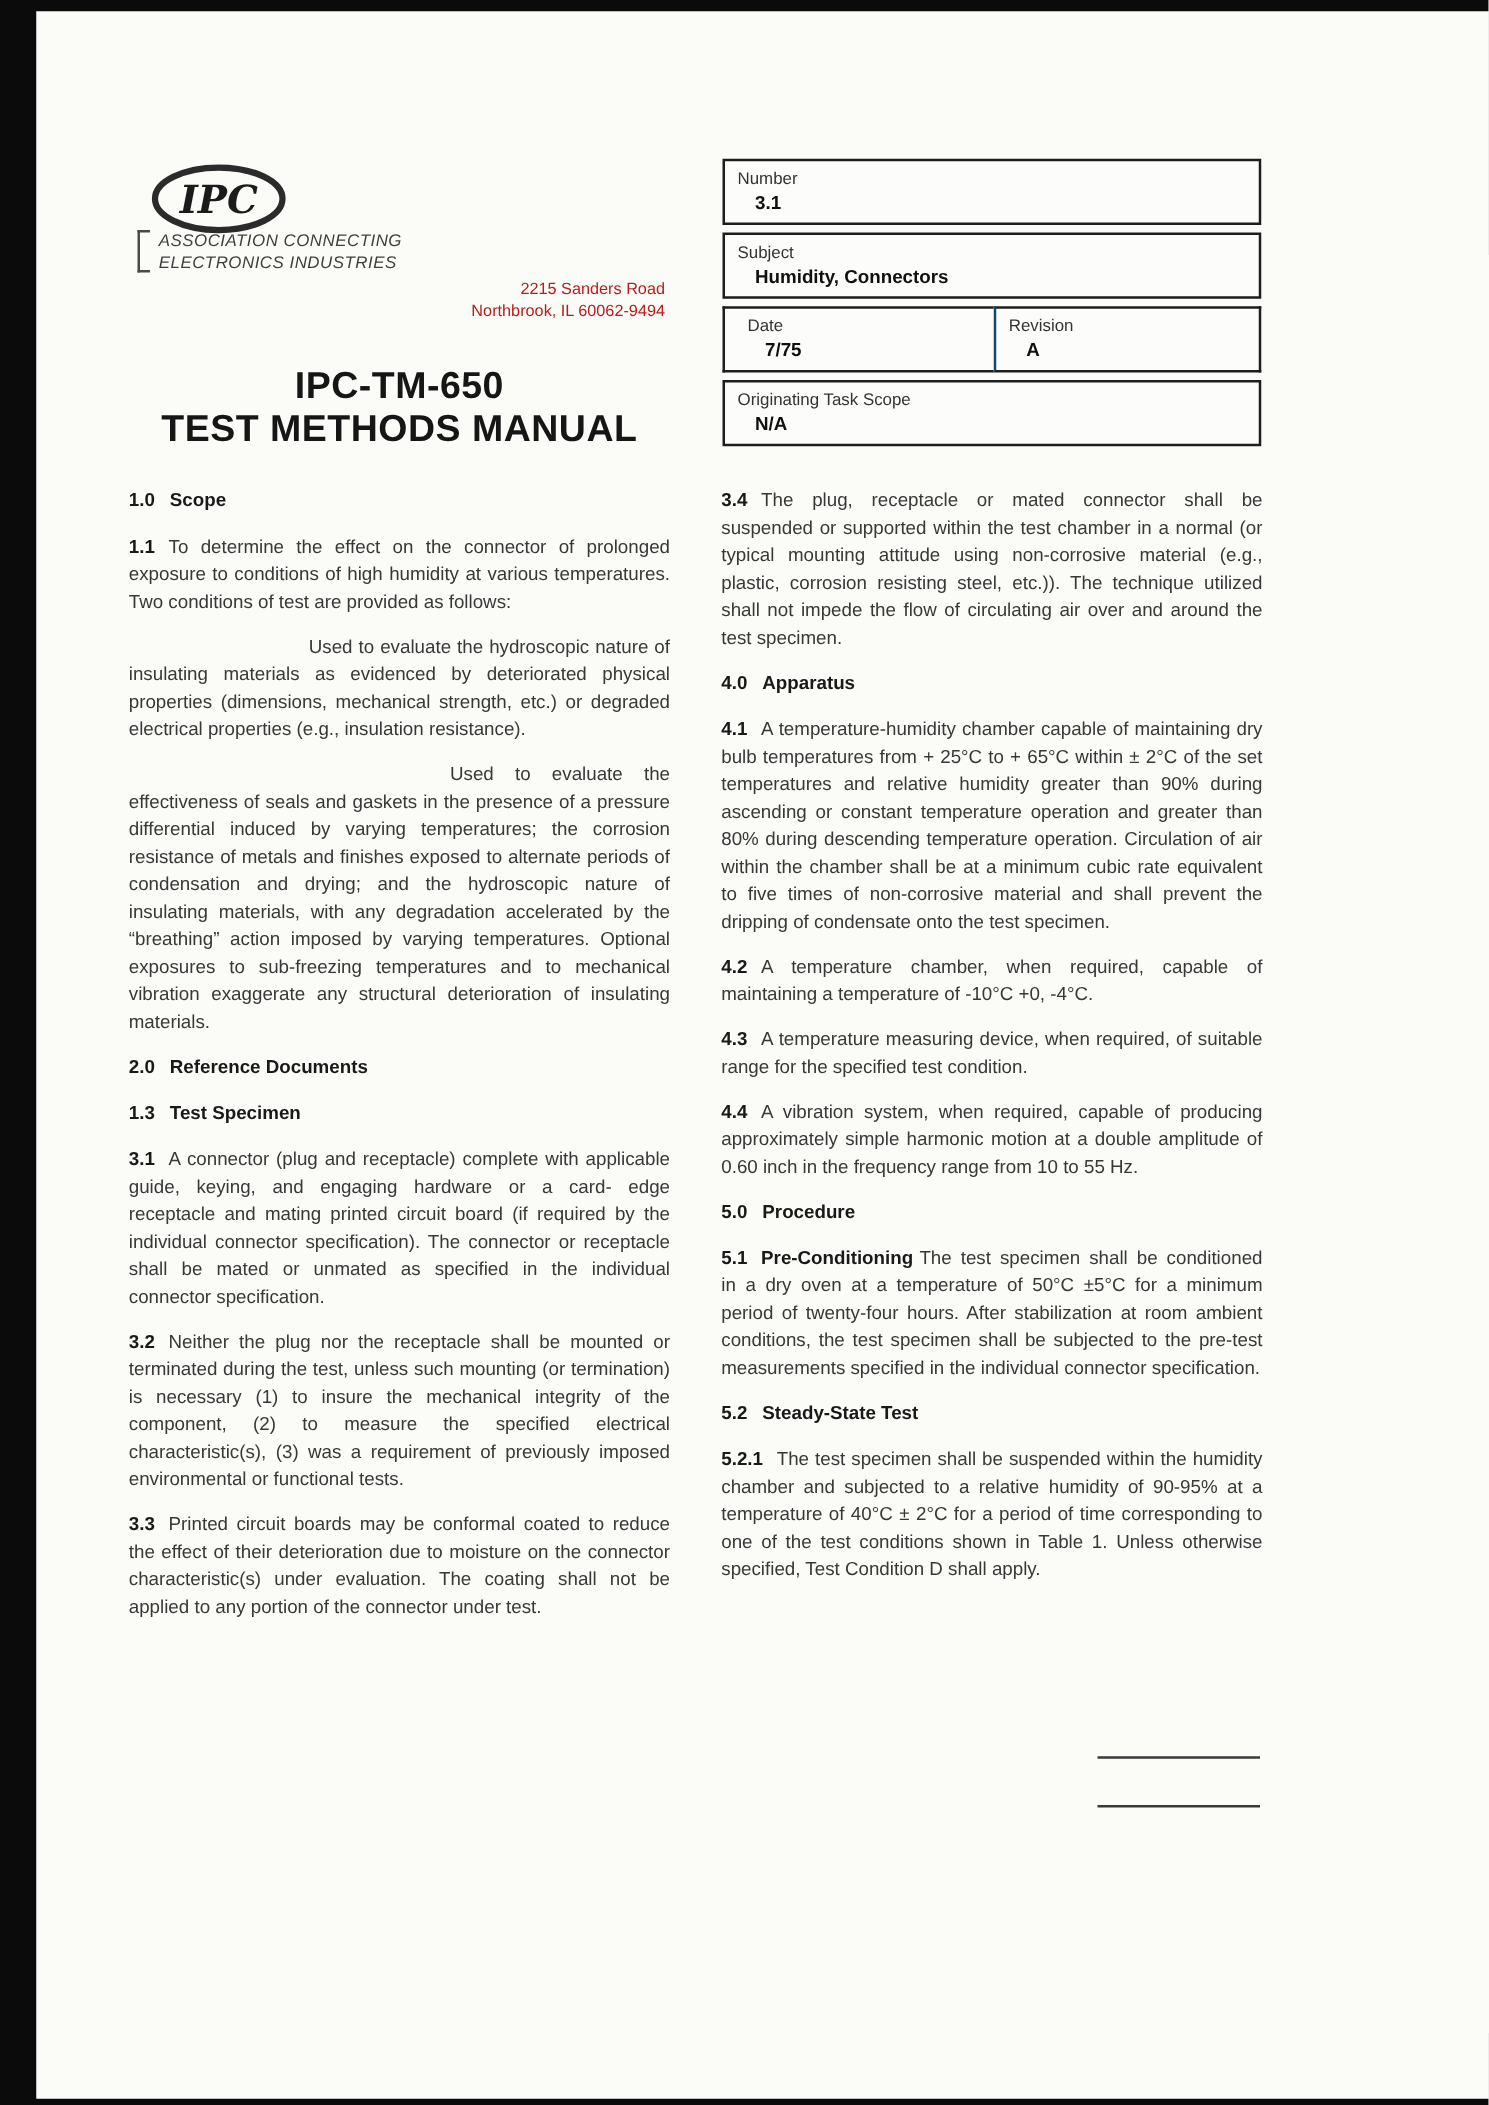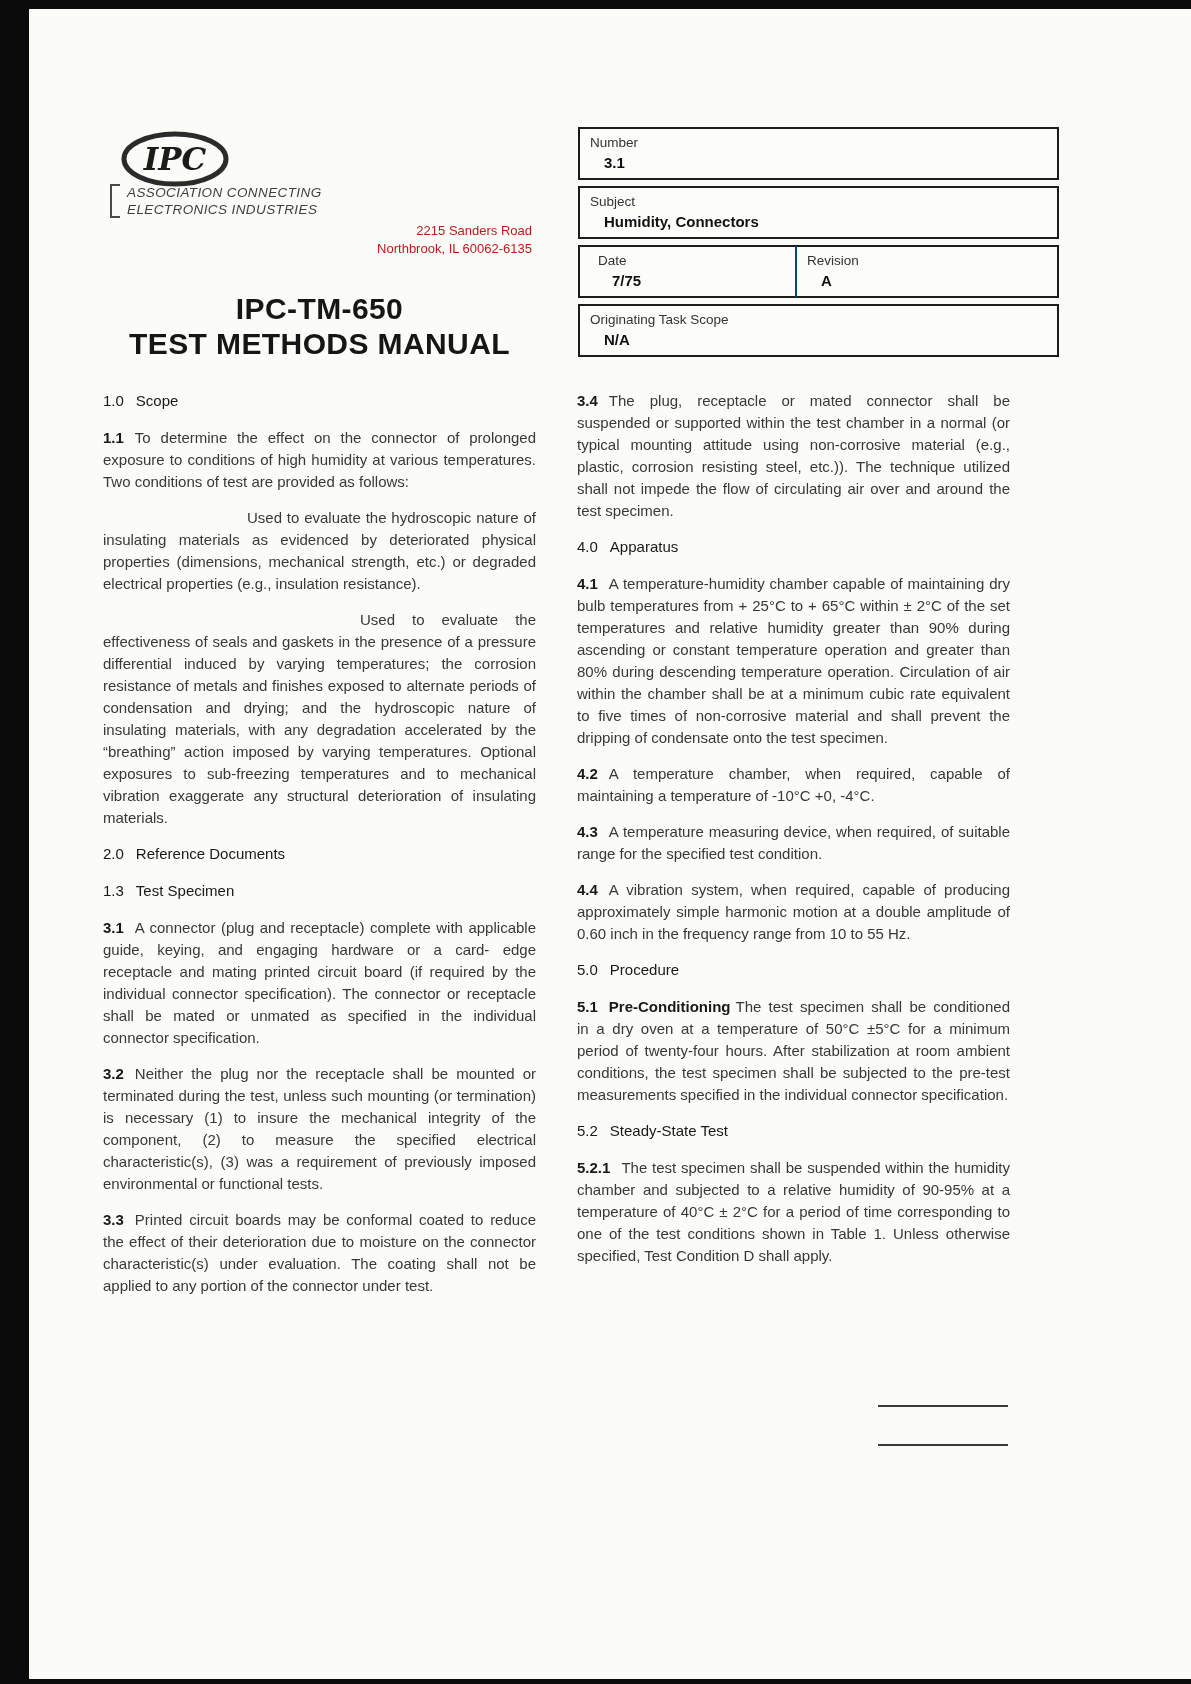--- a/index.html
+++ b/index.html
@@ -41,21 +41,21 @@
   }
 
   .doc-title {
     position:absolute; left:103px; top:291px; width:433px;
     text-align:center; font-weight:bold; font-size:30px; line-height:35px;
     color:#161616; letter-spacing:0.4px;
   }
 
   
   .info-table {
-    position:absolute; left:578px; top:127px; width:481px;
+    position:absolute; left:578px; top:127px; width:431px;
     display:flex; flex-direction:column; gap:6px;border-radius:19px;
   }
   .info-row { display:flex; }
   .cell {
     border:2px solid #1d1d1d; background:#fcfcfa;
     padding:6px 10px 7px 10px; min-height:53px; flex:1;
   }
   .info-row .cell:first-child { flex:0 0 217px; border-right:none;padding-left:18px; }
   .info-row .cell:last-child  { border-left:2px solid #0c4a6e; }
   .cell .label { font-size:13.5px; color:#333; }
@@ -66,21 +66,21 @@
     position:absolute; top:390px; width:433px;
     font-size:15px; line-height:22px; color:#383838;
     text-align:justify;
   }
   #col-left  { left:103px; }
   #col-right { left:577px; }
   .col > .blk:first-child { margin-top:0; }
 
   .blk { margin-bottom:14px; }
   .heading {
-    font-weight:normal; color:#191919; text-align:left;
+    font-weight:bold; color:#191919; text-align:left;
     margin-top:9px; margin-bottom:15px;
   }
   .heading .num { padding-right:12px; }
   .para .num { font-weight:bold; color:#191919; padding-right:11px; }
   .bold-label { font-weight:bold; color:#191919; padding-right:5px; }
   .indent1 { text-indent:144px; }
   .indent2 { text-indent:257px; }
 
   .sig-line {
     position:absolute; width:130px; height:0;
@@ -108,21 +108,21 @@
   <div class="tagline">
     <span class="bracket"></span>
     <div>
       <div>ASSOCIATION CONNECTING</div>
       <div>ELECTRONICS INDUSTRIES</div>
     </div>
   </div>
 
   <div class="address">
     <div>2215 Sanders Road</div>
-    <div>Northbrook, IL 60062-6135</div>
+    <div>Northbrook, IL 60062-9494</div>
   </div>
 
   <div class="doc-title">
     <div>IPC-TM-650</div>
     <div>TEST METHODS MANUAL</div>
   </div>
 
   <div class="info-table">
     <div class="cell">
       <div class="label">Number</div>

